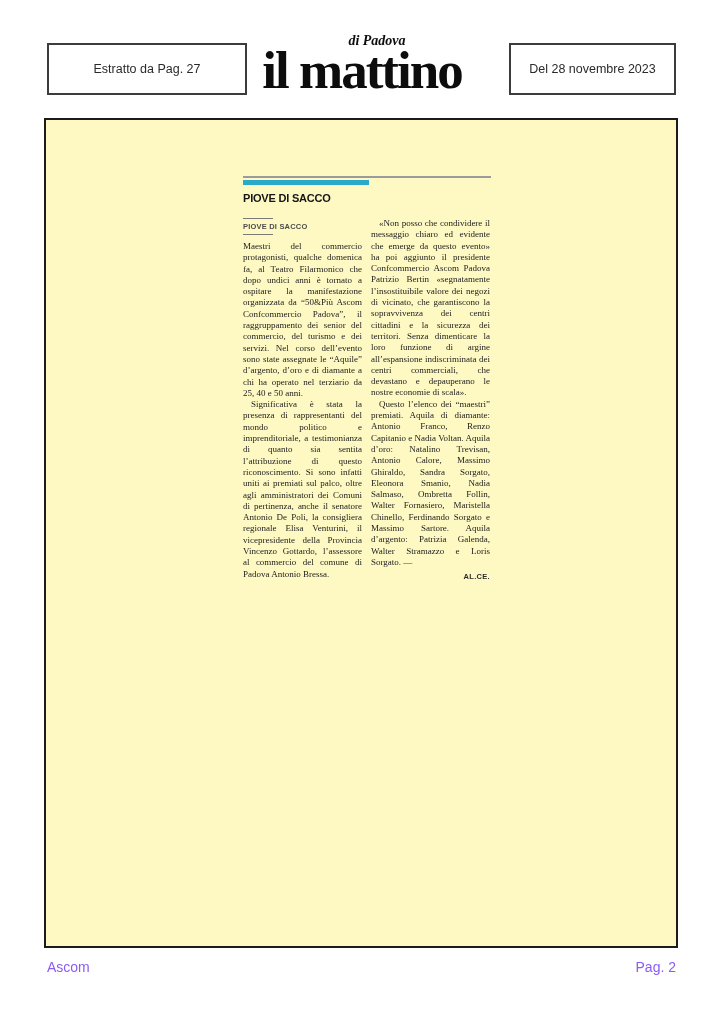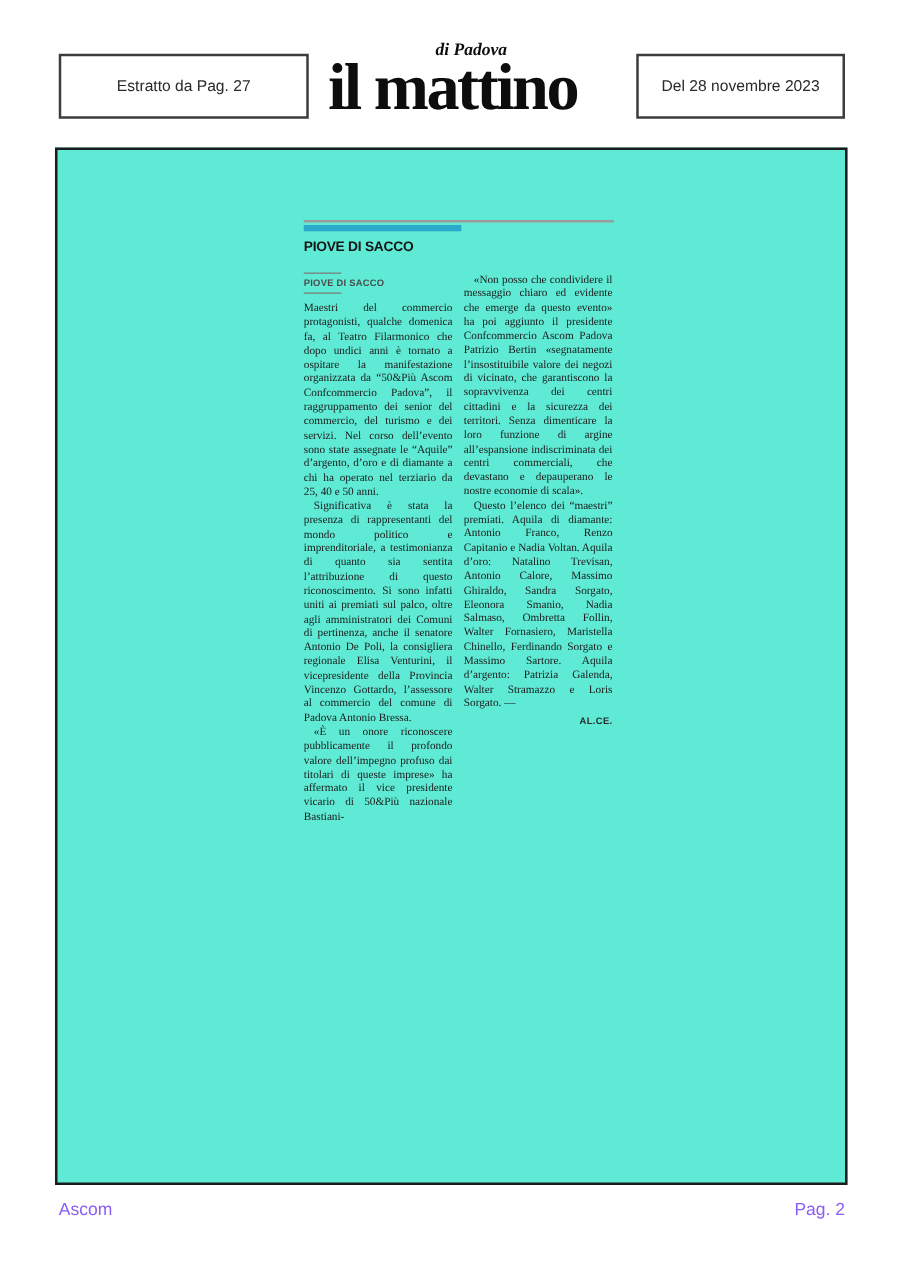--- a/index.html
+++ b/index.html
@@ -28,21 +28,21 @@
   }
   .logo .logo-main {
     display: block; font-family: "Liberation Serif", serif;
     font-weight: 900; font-size: 53px; color: #0d0d0d;
     letter-spacing: -2px;
   }
   .main-box {
     position: absolute; left: 44px; top: 118px;
     width: 634px; height: 830px;
     border: 2px solid #1b1b1b; box-sizing: border-box;
-    background: #5eead4;
+    background: #fef9c3;
   }
   .article {
     position: absolute; left: 197px; top: 56px; width: 248px;
   }
   .rule-top { height: 2px; background: #9b9b9b; width: 100%; }
   .accent-bar { height: 5px; width: 126px; margin-top: 2px; }
   .kicker {
     margin-top: 7px;
     font-size: 11px; font-weight: 700; color: #151515;
     letter-spacing: -0.2px;
@@ -102,21 +102,20 @@
     <div class="kicker">PIOVE DI SACCO</div>
     <div class="cols">
       <div class="col body-text">
         <div class="col-label-block">
           <div class="mini-rule"></div>
           <div class="col-label">PIOVE DI SACCO</div>
           <div class="mini-rule"></div>
         </div>
         <p>Maestri del commercio protagonisti, qualche domenica fa, al Teatro Filarmonico che dopo undici anni è tornato a ospitare la manifestazione organizzata da “50&amp;Più Ascom Confcommercio Padova”, il raggruppamento dei senior del commercio, del turismo e dei servizi. Nel corso dell’evento sono state assegnate le “Aquile” d’argento, d’oro e di diamante a chi ha operato nel terziario da 25, 40 e 50 anni.</p>
         <p class="indent">Significativa è stata la presenza di rappresentanti del mondo politico e imprenditoriale, a testimonianza di quanto sia sentita l’attribuzione di questo riconoscimento. Si sono infatti uniti ai premiati sul palco, oltre agli amministratori dei Comuni di pertinenza, anche il senatore Antonio De Poli, la consigliera regionale Elisa Venturini, il vicepresidente della Provincia Vincenzo Gottardo, l’assessore al commercio del comune di Padova Antonio Bressa.</p>
-        <p class="indent">«È un onore riconoscere pubblicamente il profondo valore dell’impegno profuso dai titolari di queste imprese» ha affermato il vice presidente vicario di 50&amp;Più nazionale Bastiani-</p>
       </div>
       <div class="col body-text">
         <p class="indent">«Non posso che condividere il messaggio chiaro ed evidente che emerge da questo evento» ha poi aggiunto il presidente Confcommercio Ascom Padova Patrizio Bertin «segnatamente l’insostituibile valore dei negozi di vicinato, che garantiscono la sopravvivenza dei centri cittadini e la sicurezza dei territori. Senza dimenticare la loro funzione di argine all’espansione indiscriminata dei centri commerciali, che devastano e depauperano le nostre economie di scala».</p>
         <p class="indent">Questo l’elenco dei “maestri” premiati. Aquila di diamante: Antonio Franco, Renzo Capitanio e Nadia Voltan. Aquila d’oro: Natalino Trevisan, Antonio Calore, Massimo Ghiraldo, Sandra Sorgato, Eleonora Smanio, Nadia Salmaso, Ombretta Follin, Walter Fornasiero, Maristella Chinello, Ferdinando Sorgato e Massimo Sartore. Aquila d’argento: Patrizia Galenda, Walter Stramazzo e Loris Sorgato. —</p>
         <div class="byline">AL.CE.</div>
       </div>
     </div>
   </div>
 </div>
 

